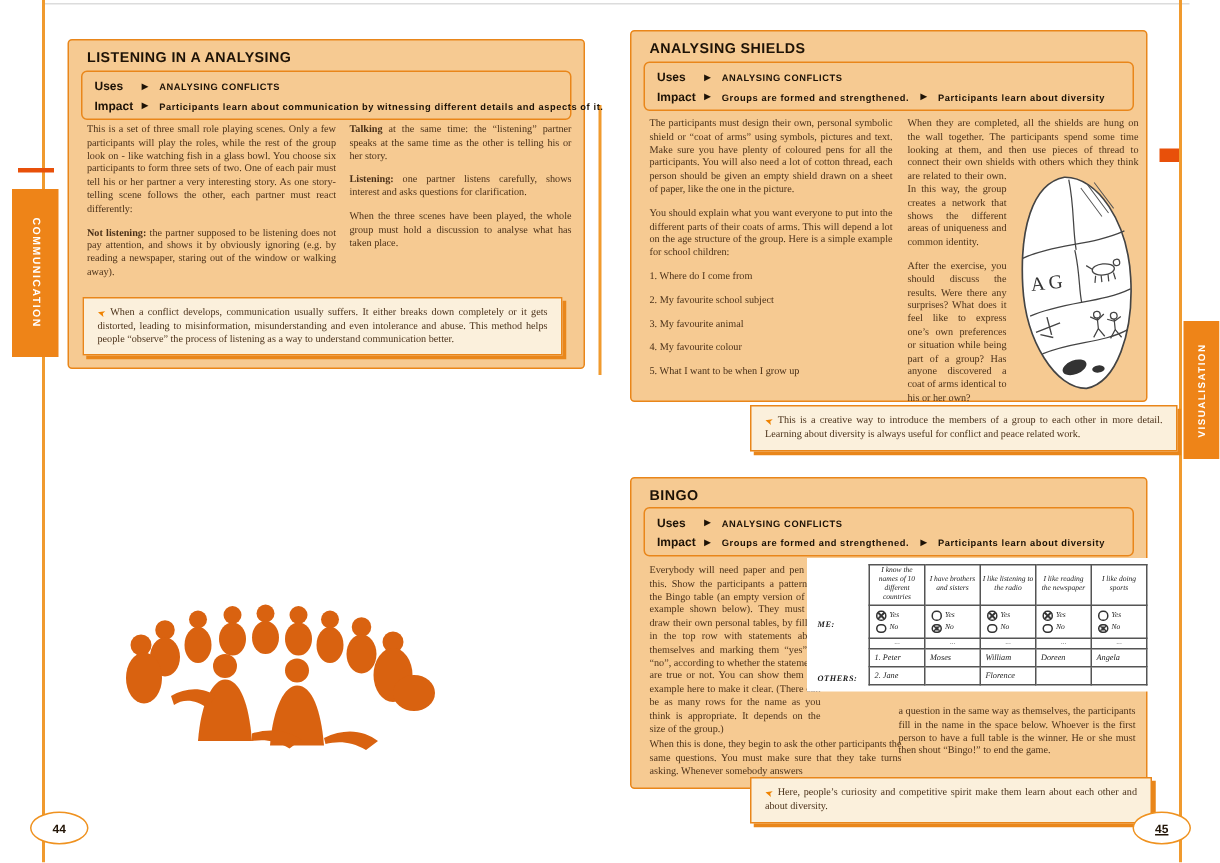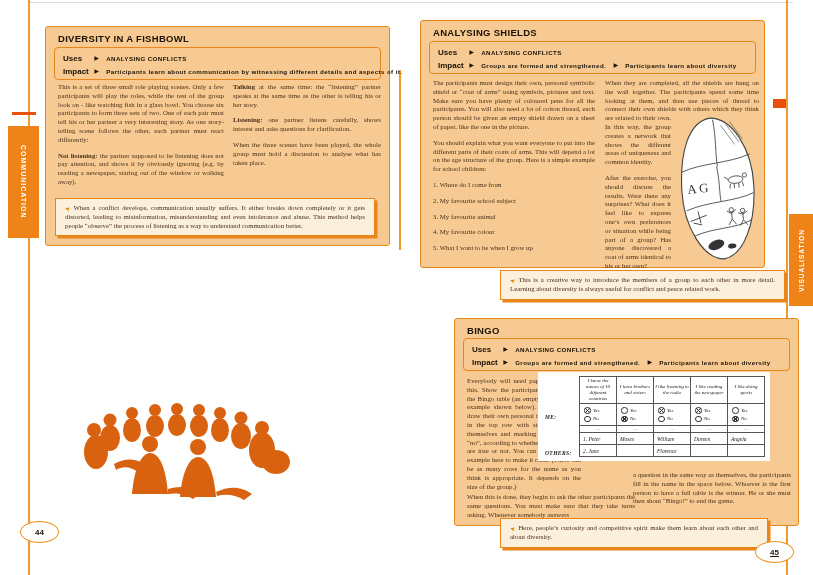--- a/index.html
+++ b/index.html
@@ -72,21 +72,21 @@
   <div class="redmark" style="left:773px;top:99px;width:13px;height:9px;"></div>
 
   <div class="side-tab" style="left:8px;top:126px;width:31px;height:112px;">
     <span class="vtext">COMMUNICATION</span>
   </div>
   <div class="side-tab flip" style="left:789px;top:214px;width:24px;height:92px;font-size:6.5px;">
     <span class="vtext">VISUALISATION</span>
   </div>
 
   <div class="panel" style="left:45px;top:26px;width:345px;height:220px;">
-    <div class="panel-title">DIVERSITY IN A FISHBOWL</div>
+    <div class="panel-title">LISTENING IN A ANALYSING</div>
     <div class="usesbox" style="top:20px;">
       <div class="uline">
         <span class="ulabel">Uses</span>
         <span class="arrow">▶</span>
         <span class="uval">ANALYSING CONFLICTS</span>
       </div>
       <div class="uline">
         <span class="ulabel">Impact</span>
         <span class="arrow">▶</span>
         <span class="uval">Participants learn about communication by witnessing different details and aspects of it.</span>
@@ -200,21 +200,21 @@
         <span>In this way, the group creates a network that shows the different areas of uniqueness and common identity.</span>
       </p>
       <p><span>After the exercise, you should discuss the results. Were there any surprises? What does it feel like to express one’s own preferences or situation while being part of a group? Has anyone discovered a coat of arms identical to his or her own?</span></p>
       <p><span>The shields can stay on the wall for the rest of the workshop or training session, as decoration and as a reminder to the group.</span></p>
     </div>
   </div>
   <div class="callout" style="left:500px;top:270px;width:285px;">
     <span class="bullet">➤</span><span>This is a creative way to introduce the members of a group to each other in more detail. Learning about diversity is always useful for conflict and peace related work.</span>
   </div>
 
-  <div class="panel" style="left:420px;top:318px;width:345px;height:208px;margin-left:34px;">
+  <div class="panel" style="left:420px;top:318px;width:345px;height:208px;">
     <div class="panel-title">BINGO</div>
     <div class="usesbox" style="top:19px;">
       <div class="uline">
         <span class="ulabel">Uses</span>
         <span class="arrow">▶</span>
         <span class="uval">ANALYSING CONFLICTS</span>
       </div>
       <div class="uline">
         <span class="ulabel">Impact</span>
         <span class="arrow">▶</span>
@@ -322,20 +322,20 @@
         <td></td>
       </tr>
     </tbody>
       </table>
   </div>
 
   <div class="callout" style="left:500px;top:518px;width:268px;">
     <span class="bullet">➤</span><span>Here, people’s curiosity and competitive spirit make them learn about each other and about diversity.</span>
   </div>
 
-  <div class="page-oval" style="left:20px;top:521px;">
+  <div class="page-oval" style="left:20px;top:541px;">
     <span>44</span>
   </div>
   <div class="page-oval" style="left:755px;top:541px;text-decoration:underline;">
     <span>45</span>
   </div>
 
 </div>
 
 </body></html>

